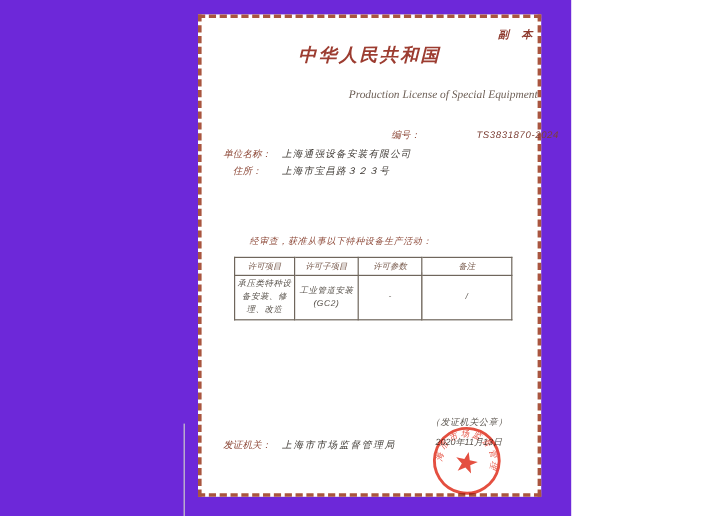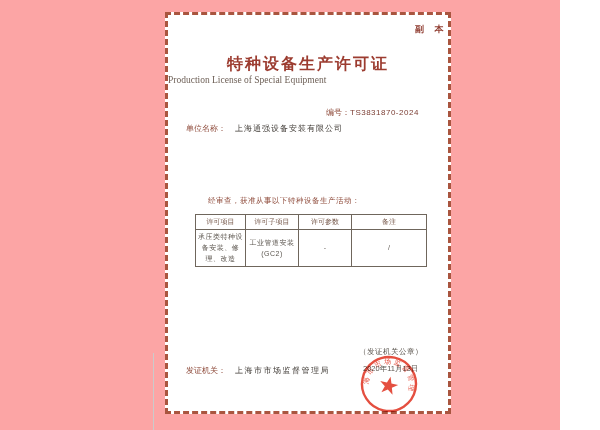--- a/index.html
+++ b/index.html
@@ -1,31 +1,31 @@
 <!DOCTYPE html>
 <html><head>
 <meta charset="utf-8">
 <style>
   html,body{margin:0;padding:0;background:#ffffff;}
-  #screen{position:relative;width:560px;height:430px;background:#fca5a5;overflow:hidden;
-          font-family:"Liberation Sans", sans-serif;}
+  #screen{position:relative;width:476px;height:430px;background:#6d28d9;overflow:hidden;
+          font-family:"Liberation Sans", sans-serif;font-style:italic;}
   
   .certificate{position:absolute;left:165px;top:12px;width:286px;height:402px;
                box-sizing:border-box;background:#ffffff;border:3px dashed #a9553f;}
   .abs{position:absolute;white-space:nowrap;}
   .copy-label{left:247px;top:8px;font-size:9px;font-weight:bold;color:#8e3a2e;letter-spacing:4px;}
   .title-cn1{left:0;top:22px;width:100%;text-align:center;font-size:15px;font-weight:bold;
              color:#9c3c30;letter-spacing:2px;}
   .title-cn2{left:0;top:39px;width:100%;text-align:center;font-size:16px;font-weight:bold;
              color:#9c3c30;letter-spacing:2px;}
-  .title-en{left:0;width:100%;text-align:left;font-size:9.5px;color:#6e6057;
+  .title-en{left:0;width:100%;text-align:right;font-size:9.5px;color:#6e6057;
             font-family:"Liberation Serif", serif;}
   .title-en1{top:60px;} .title-en2{top:72px;}
   .license-no{left:158px;top:92px;font-size:8px;color:#8e4a3a;}
-  .license-no .val{color:#7d4036;letter-spacing:0.5px;}
+  .license-no .val{color:#7d4036;letter-spacing:0.5px;margin-left:47px;}
   .row{font-size:8px;color:#46413b;}
   .row .lbl{display:inline-block;width:48px;text-align:center;color:#8e4a3a;margin-right:5px;}
   .row .val{color:#3f3a35;letter-spacing:1px;}
   .r-unit{left:14px;top:108px;}
   .r-res{left:14px;top:122px;}
   .r-office{left:14px;top:145px;}
   .statement{left:40px;top:181px;font-size:7.5px;color:#8e4a3a;letter-spacing:0.5px;}
   table.lic{position:absolute;left:27px;top:199px;width:231px;border-collapse:collapse;
             table-layout:fixed;}
   table.lic th, table.lic td{border:1px solid #6f665c;font-weight:normal;
@@ -47,27 +47,30 @@
 <body>
 
 <div id="screen">
 
   <div class="page-edge-line"></div>
 
   <div class="certificate">
 
     <div class="abs copy-label">副 本</div>
 
-    <div class="abs title-cn2">特种设备生产许可证</div>
+    <div class="abs title-cn1">中华人民共和国</div>
     <div class="abs title-en title-en1">Production License of Special Equipment</div>
 
     <div class="abs license-no"><span class="lbl-no">编号：</span><span class="val">TS3831870-2024</span></div>
 
     <div class="abs row r-unit">
       <span class="lbl">单位名称：</span><span class="val">上海通强设备安装有限公司</span>
+    </div>
+    <div class="abs row r-res">
+      <span class="lbl">住所：</span><span class="val">上海市宝昌路３２３号</span>
     </div>
 
     <div class="abs statement">经审查，获准从事以下特种设备生产活动：</div>
 
     <div class="scan-line"></div>
 
     <table class="lic">
       <colgroup>
           <col style="width:50px">
           <col style="width:53px">

